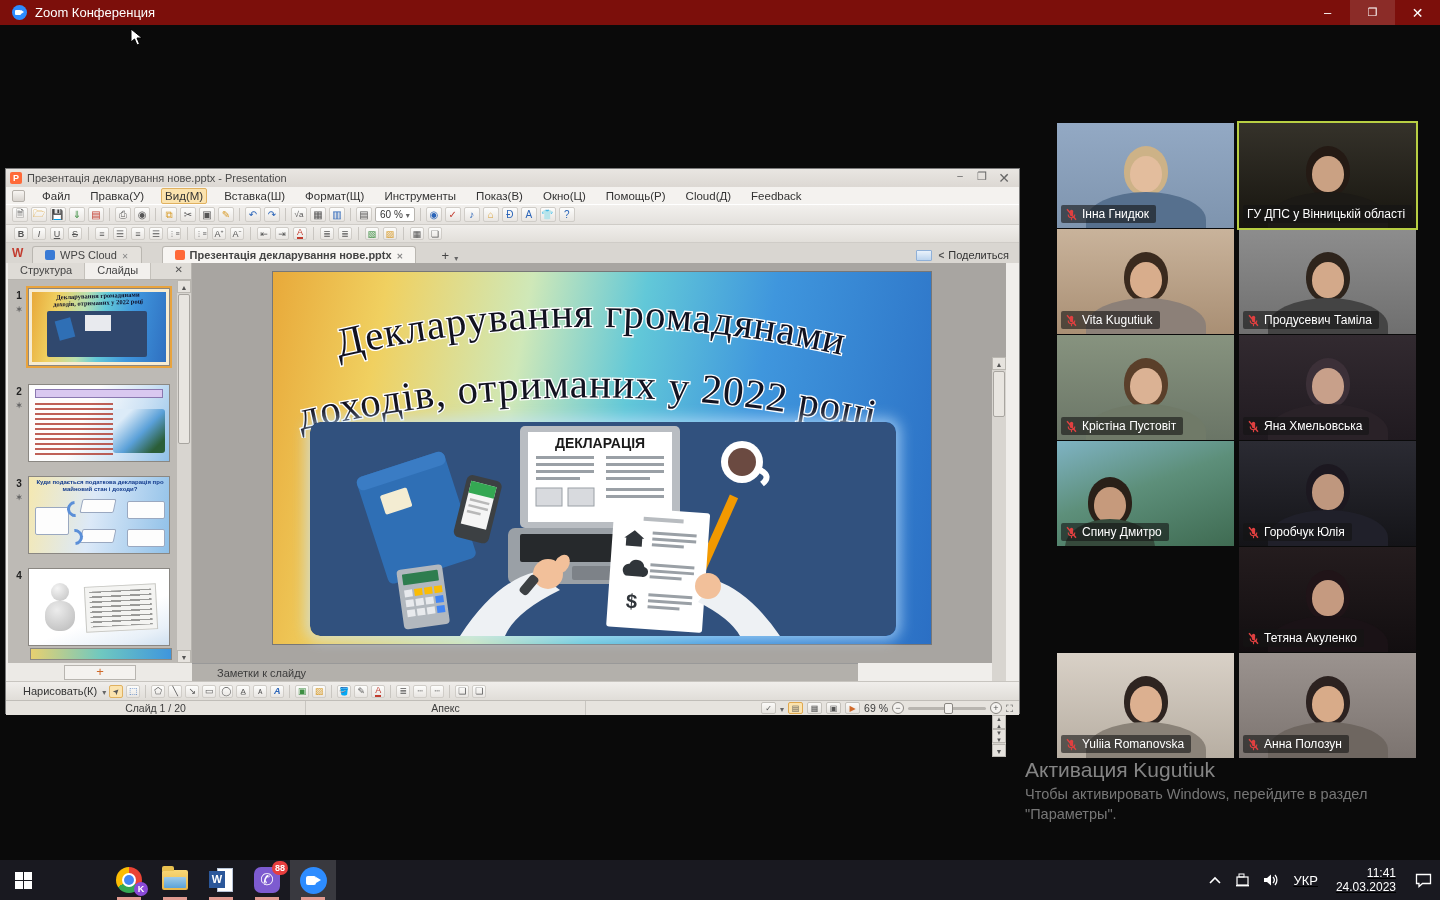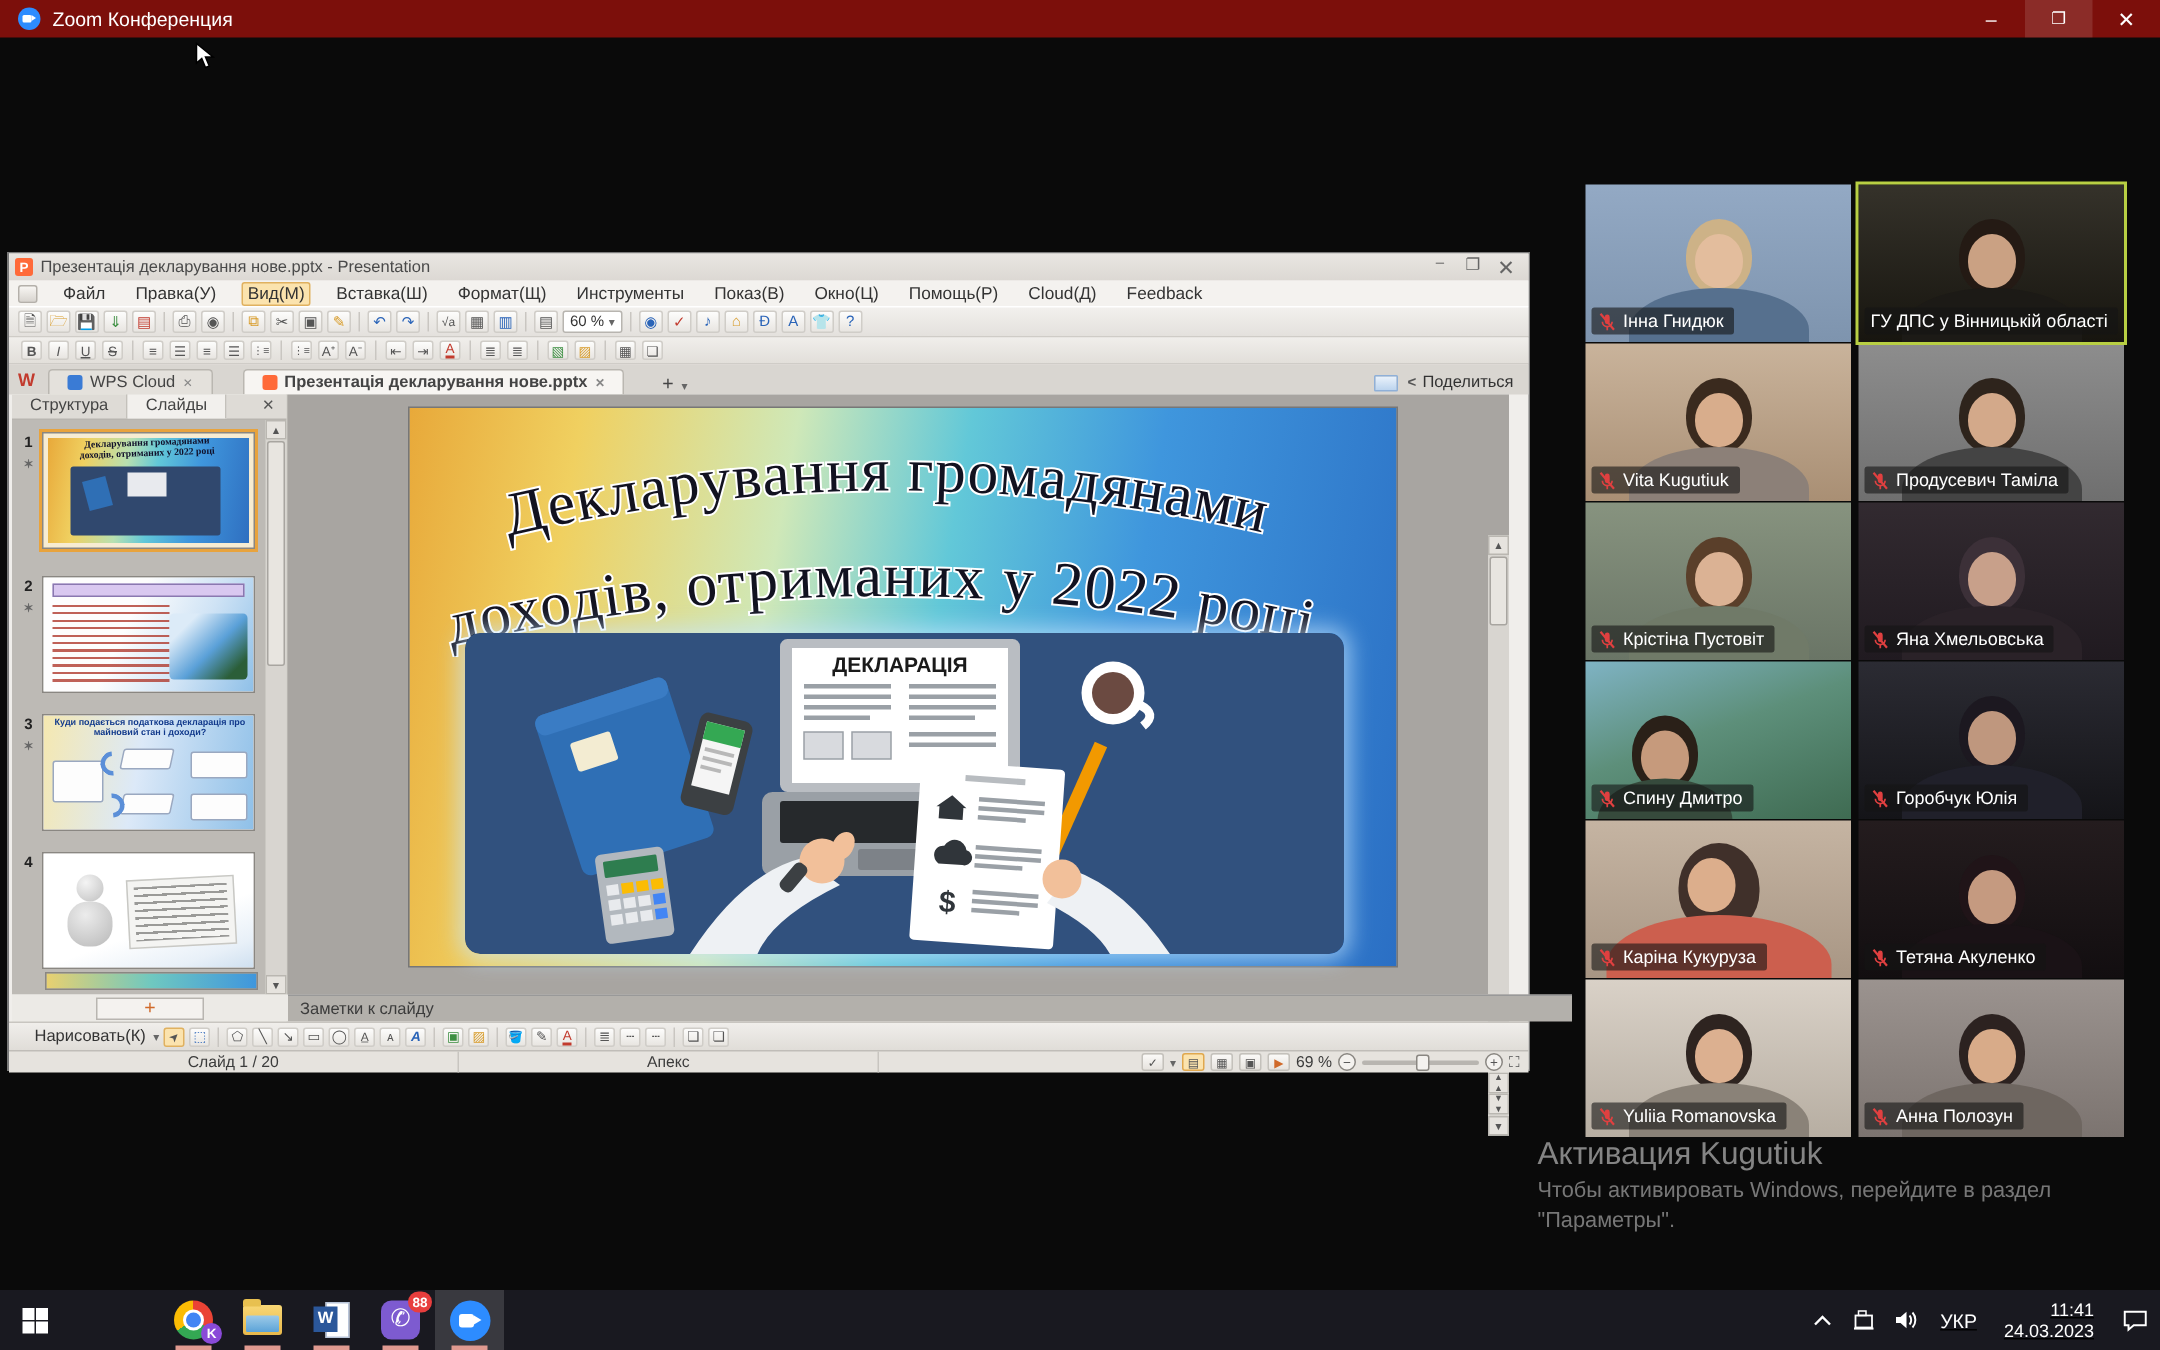--- a/index.html
+++ b/index.html
@@ -177,22 +177,22 @@
   
   .vscroll { position:absolute; right:0px; top:94px; width:14px; height:400px; background:#d8d5d0; }
   .vscroll .sarr { position:absolute; left:0; width:14px; height:13px; font-size:7px; color:#555;
     text-align:center; line-height:13px; background:#e6e3de; border:1px solid #bab7b1; }
   .vscroll .thumb { position:absolute; left:1px; top:14px; width:12px; height:46px;
     background:#e8e5e0; border:1px solid #a8a5a0; border-radius:2px; }
   .vscroll .dbl { position:absolute; left:0; width:14px; height:14px; font-size:6px; line-height:7px;
     color:#555; text-align:center; background:#e6e3de; border:1px solid #bab7b1; }
 
   
-  .notes-bar { position:absolute; left:186px; top:494px; width:856px; height:18px;
-    background:#b3b0ab; display:flex; align-items:center; padding-left:8px;
+  .notes-bar { position:absolute; left:186px; top:494px; width:666px; height:18px;
+    background:#b3b0ab; display:flex; align-items:center; padding-left:25px;
     font-size:11px; color:#3c3c3c; border-top:1px solid #999; }
 
   
   .draw-bar { position:absolute; left:0; top:512px; width:100%; height:19px;
     background:linear-gradient(#f0eeeb,#e0ddd8); display:flex; align-items:center; gap:3px;
     padding:0 6px; border-top:1px solid #c8c5c0; }
   .draw-label { font-size:11px; color:#333; margin-right:2px; white-space:nowrap;margin-left:11px; }
   .tico.hl { background:#fbe3ae; border-color:#e0b160; }
   .gi-cursor::before{content:"➤"; transform:rotate(-45deg); display:inline-block; font-size:8px;}
   .gi-shape::before{content:"⬠";} .gi-line::before{content:"╲";} .gi-arrow::before{content:"↘";}
@@ -812,33 +812,20 @@
         <svg class="micoff" viewBox="0 0 16 16">
           <rect x="6" y="2" width="4" height="8" rx="2" fill="#e04040"></rect>
           <path d="M4 8a4 4 0 0 0 8 0" stroke="#e04040" stroke-width="1.4" fill="none"></path>
           <line x1="8" y1="12" x2="8" y2="15" stroke="#e04040" stroke-width="1.4"></line>
           <line x1="2.5" y1="1.5" x2="13.5" y2="14.5" stroke="#e04040" stroke-width="1.8"></line>
         </svg>
         <span>Горобчук Юлія</span>
       </div>
   </div>
 
-  <div class="ptile p9" style="left:0; top:424px;">
-    <div class="phead"></div>
-      <div class="pbody"></div>
-    <div class="plabel">
-        <svg class="micoff" viewBox="0 0 16 16">
-          <rect x="6" y="2" width="4" height="8" rx="2" fill="#e04040"></rect>
-          <path d="M4 8a4 4 0 0 0 8 0" stroke="#e04040" stroke-width="1.4" fill="none"></path>
-          <line x1="8" y1="12" x2="8" y2="15" stroke="#e04040" stroke-width="1.4"></line>
-          <line x1="2.5" y1="1.5" x2="13.5" y2="14.5" stroke="#e04040" stroke-width="1.8"></line>
-        </svg>
-        <span>Каріна Кукуруза</span>
-      </div>
-  </div>
 
   <div class="ptile p10" style="left:182px; top:424px;">
     <div class="phead"></div>
       <div class="pbody"></div>
     <div class="plabel">
         <svg class="micoff" viewBox="0 0 16 16">
           <rect x="6" y="2" width="4" height="8" rx="2" fill="#e04040"></rect>
           <path d="M4 8a4 4 0 0 0 8 0" stroke="#e04040" stroke-width="1.4" fill="none"></path>
           <line x1="8" y1="12" x2="8" y2="15" stroke="#e04040" stroke-width="1.4"></line>
           <line x1="2.5" y1="1.5" x2="13.5" y2="14.5" stroke="#e04040" stroke-width="1.8"></line>

